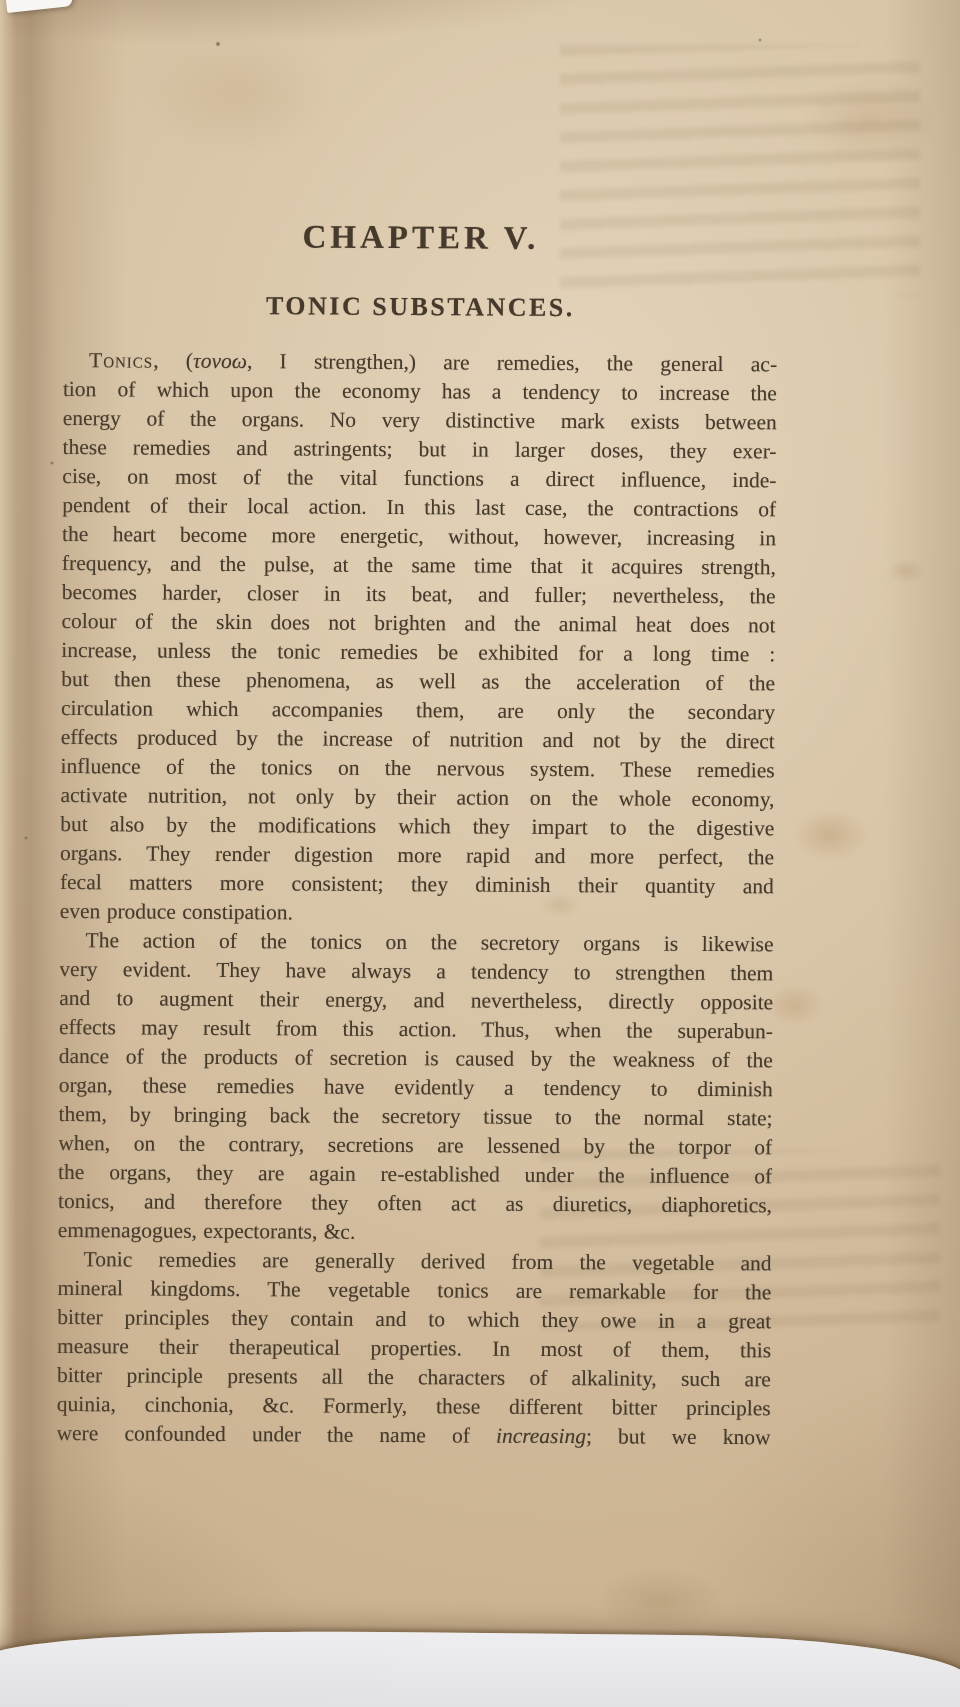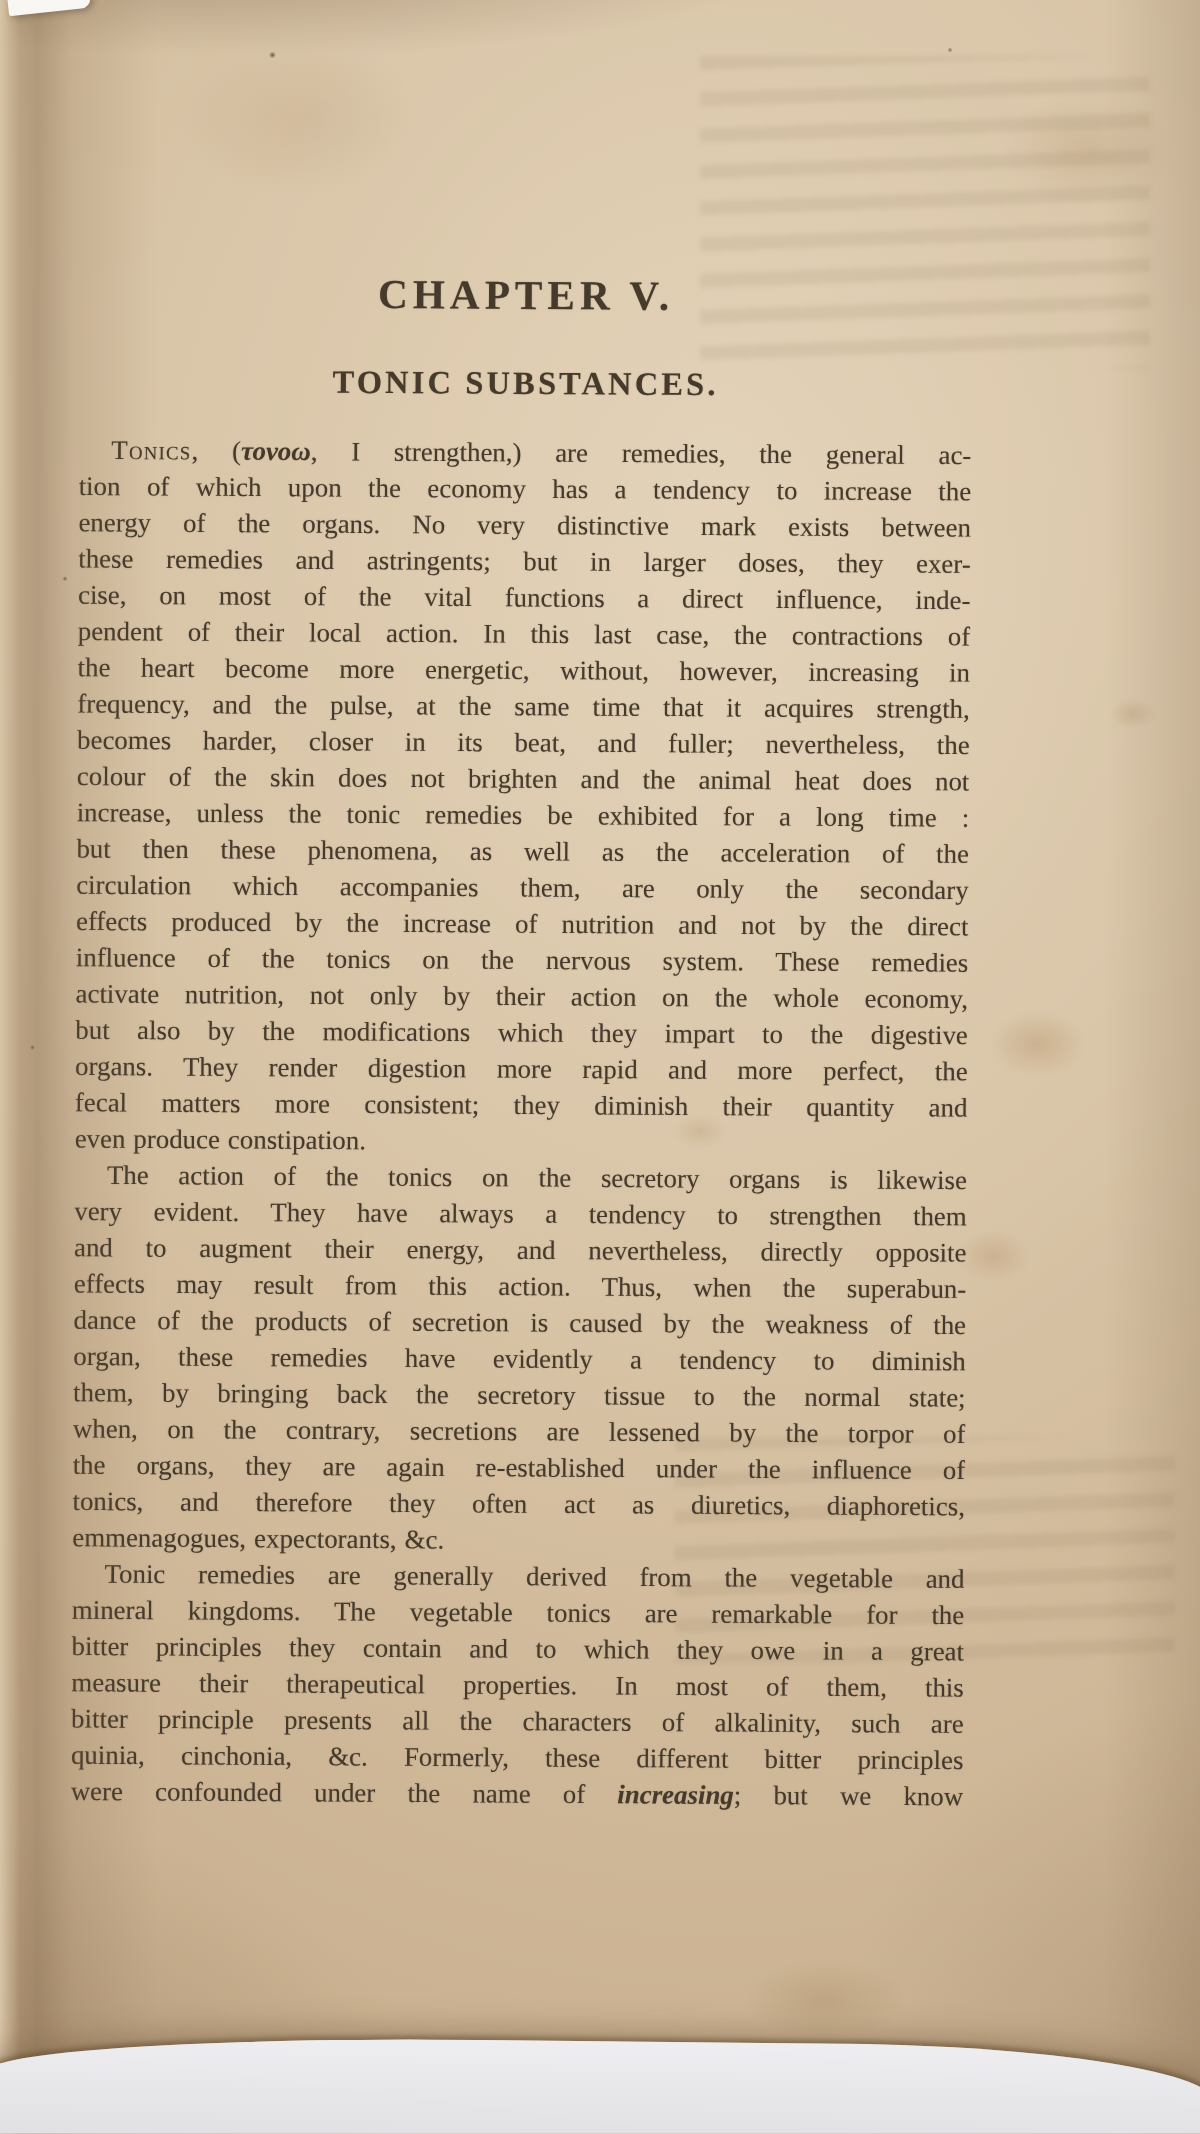--- a/index.html
+++ b/index.html
@@ -117,21 +117,21 @@
     height: 29px;
     overflow: hidden;
     text-align: justify;
     text-align-last: justify;
     word-spacing: 1px;
     white-space: normal;
   }
   .line.first { text-indent: 26px; }
   .line.lastline { text-align-last: left; }
   .sc { font-variant: small-caps; letter-spacing: 1px; }
-  .it { font-style: italic; font-weight: bold; }
+  .it { font-style: italic; }
 </style>
 </head>
 <body>
 
 <div class="scene">
   <div class="page">
     <div class="texture"></div>
     <div class="stains"></div>
     <div class="ghost ghost-a"></div>
     <div class="ghost ghost-b"></div>

